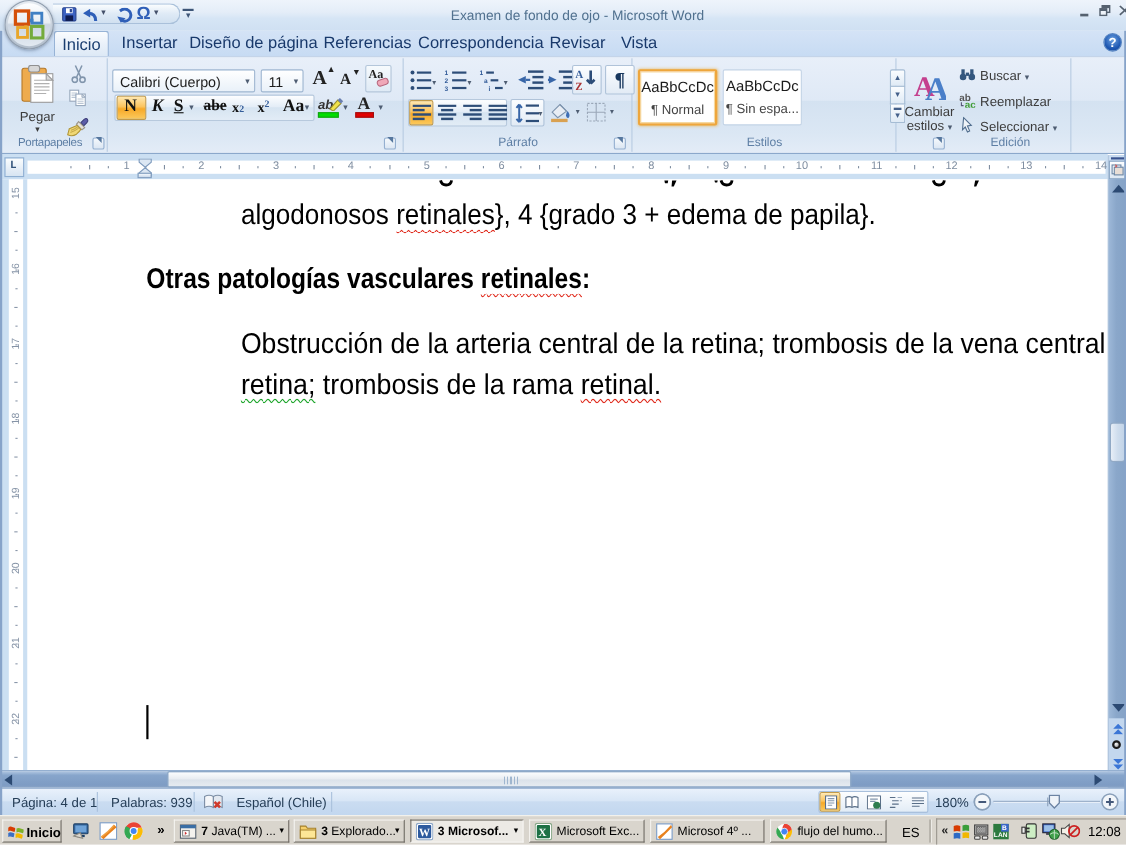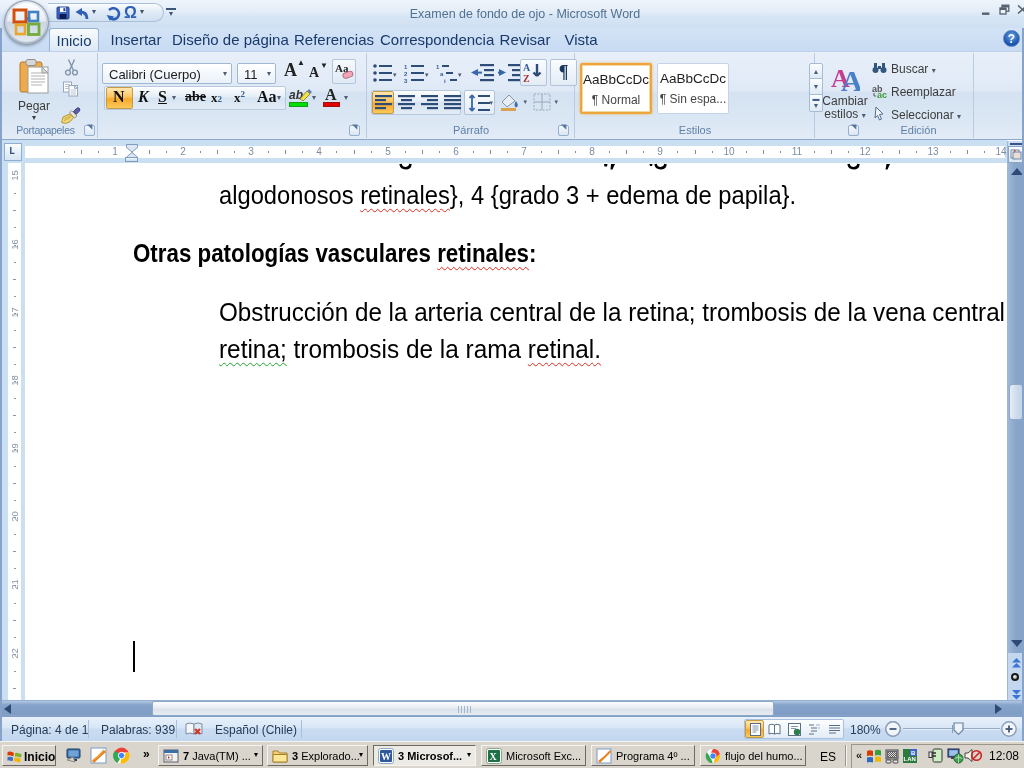--- a/index.html
+++ b/index.html
@@ -731,21 +731,21 @@
           <rect x="2" y="2" width="12" height="12" rx="1" fill="#1e7145"></rect>
           <text x="3.5" y="12" font-size="10" font-weight="bold" fill="#fff" font-family="Liberation Serif">X</text>
         </svg>
       <span style="position:absolute;left:24px;top:4px;">Microsoft Exc...</span>
     </div>
     <div class="tbtn" style="left:591px;width:104px;">
       <svg style="position:absolute;left:4px;top:2px;" width="16" height="16" viewBox="0 0 16 16">
           <rect x="1" y="1" width="14" height="14" fill="#fff" stroke="#7a9cc8"></rect>
           <path d="M2 13 Q8 9 14 2 L15 4 Q9 10 4 15 Z" fill="#e8821e"></path>
         </svg>
-      <span style="position:absolute;left:24px;top:4px;">Programa 4º ...</span>
+      <span style="position:absolute;left:24px;top:4px;">Microsof 4º ...</span>
     </div>
     <div class="tbtn" style="left:700px;width:106px;">
       <svg style="position:absolute;left:4px;top:2px;" width="16" height="16" viewBox="0 0 16 16">
         <circle cx="8" cy="8" r="7" fill="#fff"></circle>
         <path d="M8 1 A7 7 0 0 1 14.7 6 L8 6 Z" fill="#ea4335"></path>
         <path d="M8 1 A7 7 0 0 1 14.7 6 L10.5 12 A7 7 0 0 1 8 1" fill="#ea4335"></path>
         <path d="M14.8 6.2 A7 7 0 0 1 8.3 15 L11 9 Z" fill="#fbbc05"></path>
         <path d="M7.7 15 A7 7 0 0 1 1.8 4.3 L5.5 9.2 Z" fill="#34a853"></path>
         <circle cx="8" cy="8" r="3.1" fill="#4285f4" stroke="#fff" stroke-width="0.7"></circle>
       </svg>

